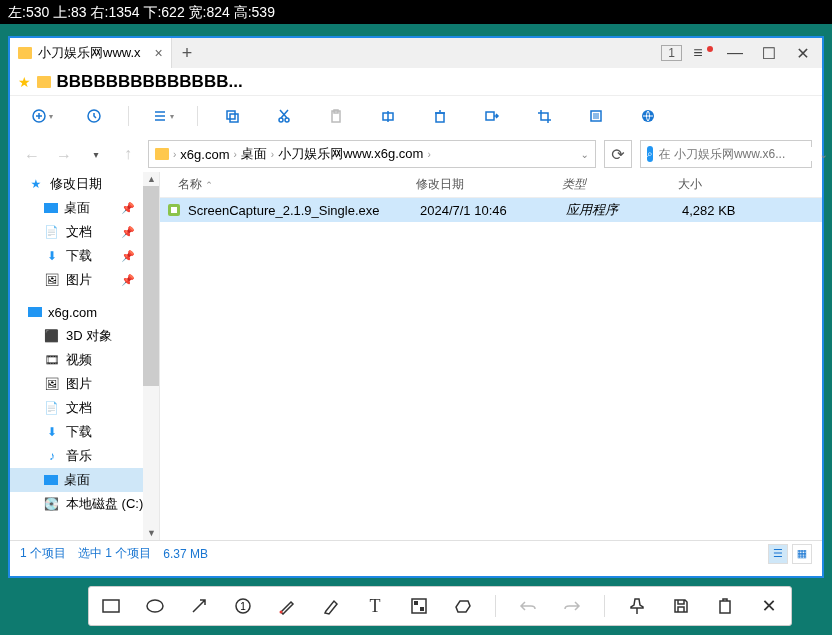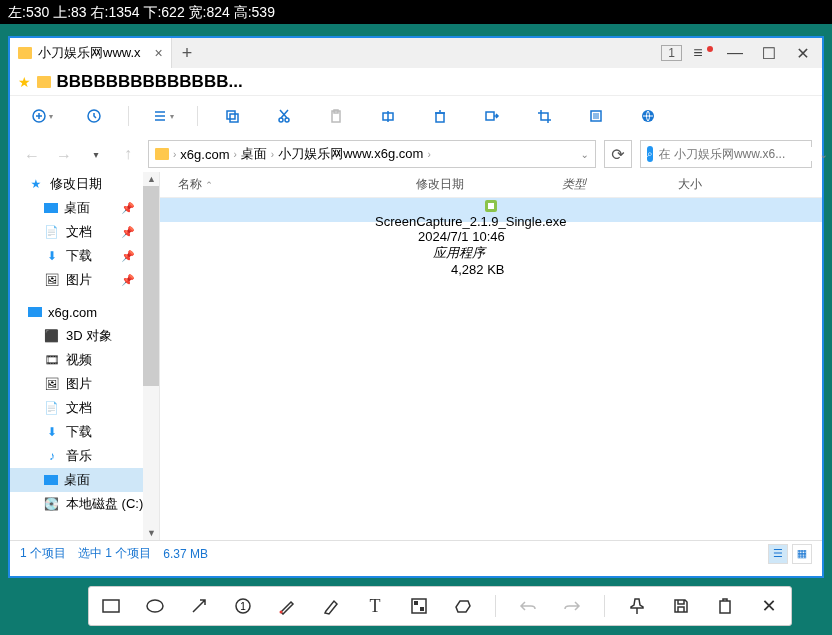--- a/index.html
+++ b/index.html
@@ -41,21 +41,21 @@
 .sb-item.indent { padding-left: 34px; }
 .sb-item.sel { background: #cfe7f8; }
 .sb-ico { width: 16px; height: 14px; display: inline-flex; align-items: center; justify-content: center; font-size: 12px; }
 .pin { margin-left: auto; margin-right: 24px; color: #888; font-size: 11px; }
 .content { flex: 1; display: flex; flex-direction: column; }
 .col-headers { height: 26px; display: flex; align-items: center; border-bottom: 1px solid #eee; font-size: 12px; color: #555; }
 .col-name { width: 256px; padding-left: 18px; }
 .col-date { width: 146px; }
 .col-type { width: 116px; font-style: italic; }
 .col-size { width: 80px; padding-right: 16px; }
-.file-row { height: 24px; display: flex; align-items: center; background: #cfe8fc; font-size: 13px; flex-direction: column; }
+.file-row { height: 24px; display: flex; align-items: center; background: #cfe8fc; font-size: 13px; }
 .file-ico { width: 16px; height: 16px; margin-left: 6px; margin-right: 6px; display: inline-flex; align-items: center; justify-content: center; }
 .status-bar { height: 26px; border-top: 1px solid #e0e0e0; display: flex; align-items: center; padding: 0 10px; font-size: 12px; color: #1976d2; gap: 12px; }
 .status-right { margin-left: auto; display: flex; gap: 4px; }
 .view-btn { width: 20px; height: 20px; border: 1px solid #ddd; display: flex; align-items: center; justify-content: center; color: #1976d2; font-size: 11px; cursor: pointer; }
 .view-btn.active { background: #cfe7f8; }
 .anno-toolbar { position: absolute; left: 88px; top: 586px; height: 40px; background: #fff; border: 1px solid #ccc; border-radius: 3px; display: flex; align-items: center; padding: 0 10px; gap: 20px; }
 .anno-btn { width: 24px; height: 24px; display: flex; align-items: center; justify-content: center; color: #333; cursor: pointer; font-size: 16px; }
 .anno-sep { width: 1px; height: 22px; background: #ddd; }
 .crumb { cursor: pointer; }
 svg { display: block; }

